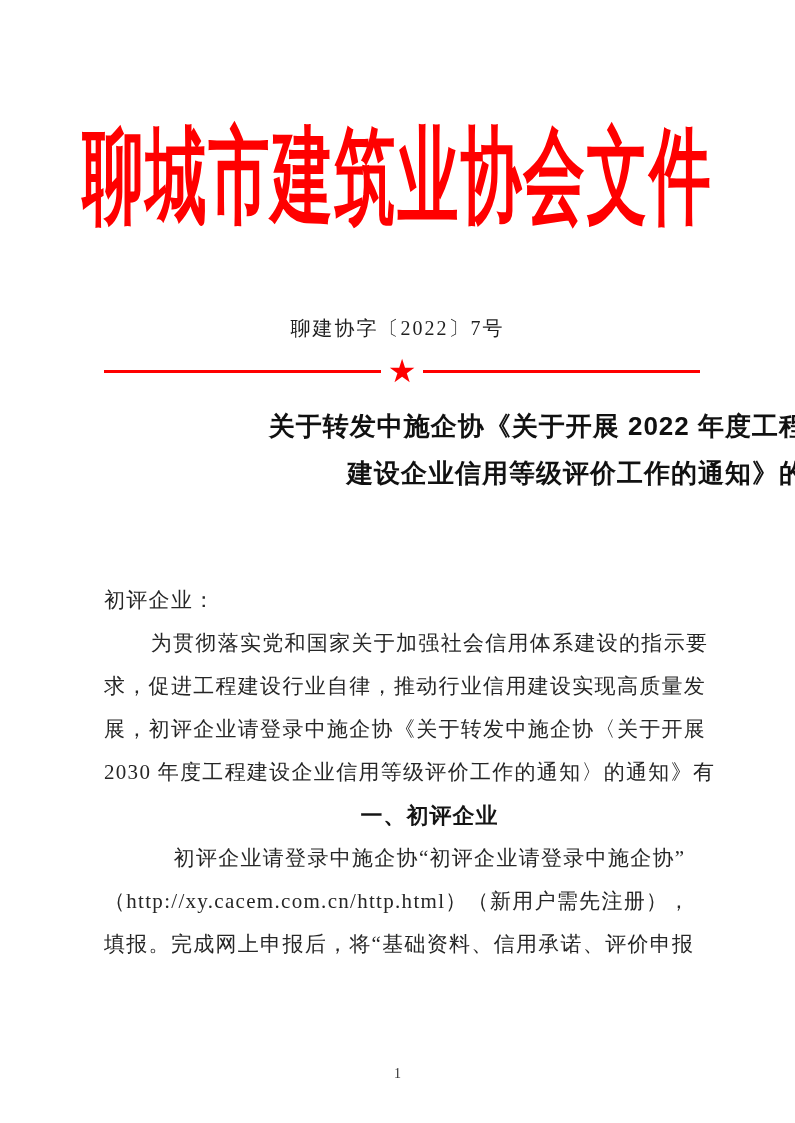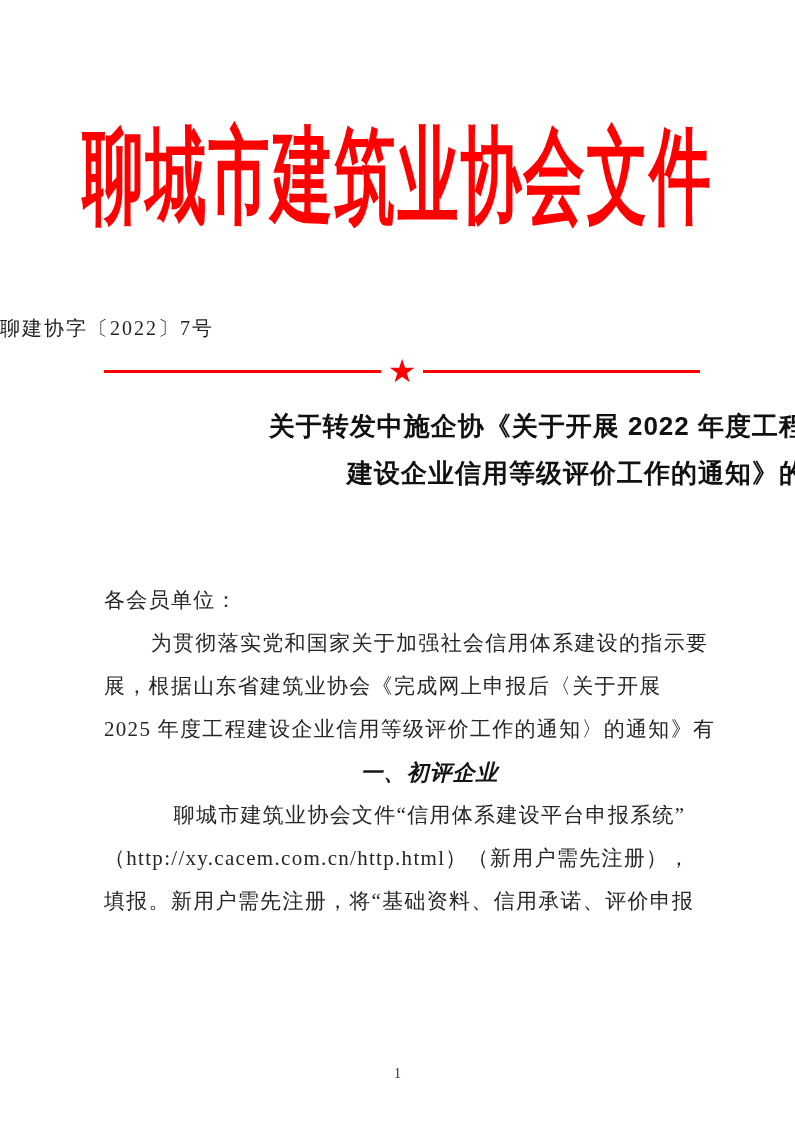--- a/index.html
+++ b/index.html
@@ -29,21 +29,21 @@
     line-height:61px;
     letter-spacing:2px;
     color:var(--red);
     white-space:nowrap;
     transform:scaleY(1.72);
     transform-origin:center top;
   }
   
   .doc-number{
     position:absolute;top:303px;left:0;width:100%;
-    text-align:left;
+    text-align:center;
     font-size:20px;
     letter-spacing:2px;
     color:#1f1f1f;
     white-space:nowrap;
     font-family:Liberation Serif, serif;
   }
   
   .divider{
     position:absolute;top:342px;left:104px;width:596px;height:34px;
     display:flex;align-items:center;
@@ -76,21 +76,20 @@
     letter-spacing:1.3px;
   }
   .body-text .line{white-space:nowrap;}
   .body-text .indent{padding-left:45px;text-align:center;}
   .body-text .heading{
     font-family:"Liberation Sans","DejaVu Sans",sans-serif;
     font-weight:bold;
     font-size:22px;
     color:#141414;
     letter-spacing:1px;
-    font-style:italic;
   }
   
   .page-number{
     position:absolute;top:1054px;left:0;width:100%;
     text-align:center;
     font-size:14px;
     color:#333333;
   }
 </style>
 </head>
@@ -109,25 +108,26 @@
     <div class="star">★</div>
     <div class="seg"></div>
   </div>
 
   <div class="notice-title">
     <div>关于转发中施企协《关于开展 2022 年度工程</div>
     <div>建设企业信用等级评价工作的通知》的</div>
   </div>
 
   <div class="body-text">
-    <div class="line">各会员单位：</div>
+    <div class="line">初评企业：</div>
     <div class="line indent">为贯彻落实党和国家关于加强社会信用体系建设的指示要</div>
-    <div class="line">展，根据山东省建筑业协会《完成网上申报后〈关于开展</div>
-    <div class="line">2025 年度工程建设企业信用等级评价工作的通知〉的通知》有</div>
+    <div class="line">求，促进工程建设行业自律，推动行业信用建设实现高质量发</div>
+    <div class="line">展，初评企业请登录中施企协《关于转发中施企协〈关于开展</div>
+    <div class="line">2030 年度工程建设企业信用等级评价工作的通知〉的通知》有</div>
     <div class="line indent heading">一、初评企业</div>
-    <div class="line indent">聊城市建筑业协会文件“信用体系建设平台申报系统”</div>
+    <div class="line indent">初评企业请登录中施企协“初评企业请登录中施企协”</div>
     <div class="line">（http://xy.cacem.com.cn/http.html）（新用户需先注册），</div>
-    <div class="line">填报。新用户需先注册，将“基础资料、信用承诺、评价申报</div>
+    <div class="line">填报。完成网上申报后，将“基础资料、信用承诺、评价申报</div>
   </div>
 
   <div class="page-number">1</div>
 
 </div>
 
 </body></html>

